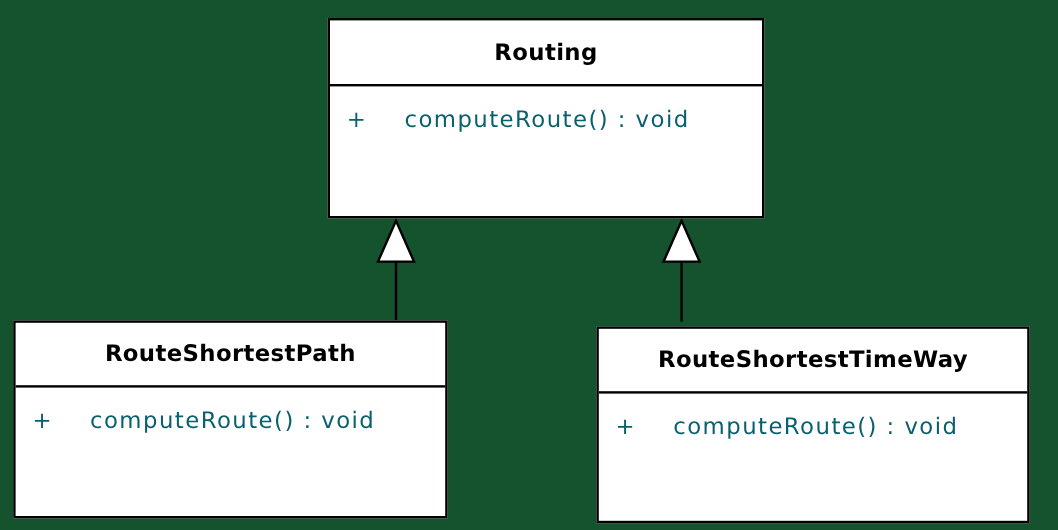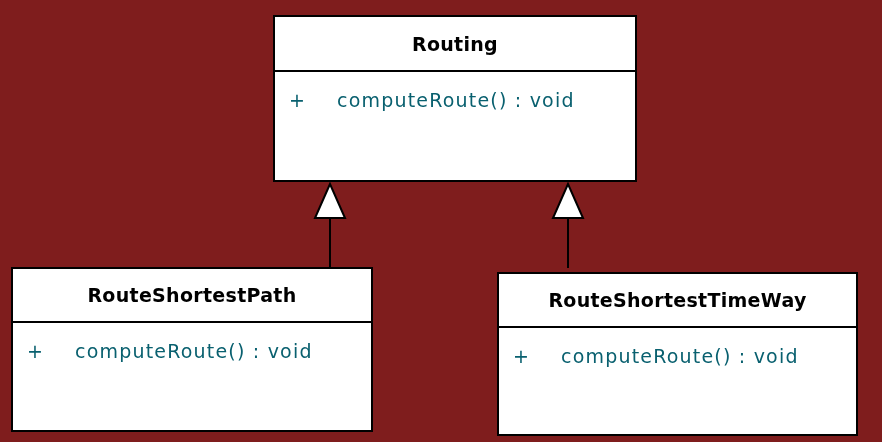--- a/index.html
+++ b/index.html
@@ -4,21 +4,21 @@
 <style>
   html, body {
     margin: 0;
     padding: 0;
     background: #ffffff;
   }
   .canvas {
     position: relative;
     width: 882px;
     height: 442px;
-    background: #7f1d1d;
+    background: #14532d;
     font-family: "DejaVu Sans", sans-serif;
     overflow: hidden;
   }
   .connectors {
     position: absolute;
     left: 0;
     top: 0;
     width: 882px;
     height: 442px;
   }

